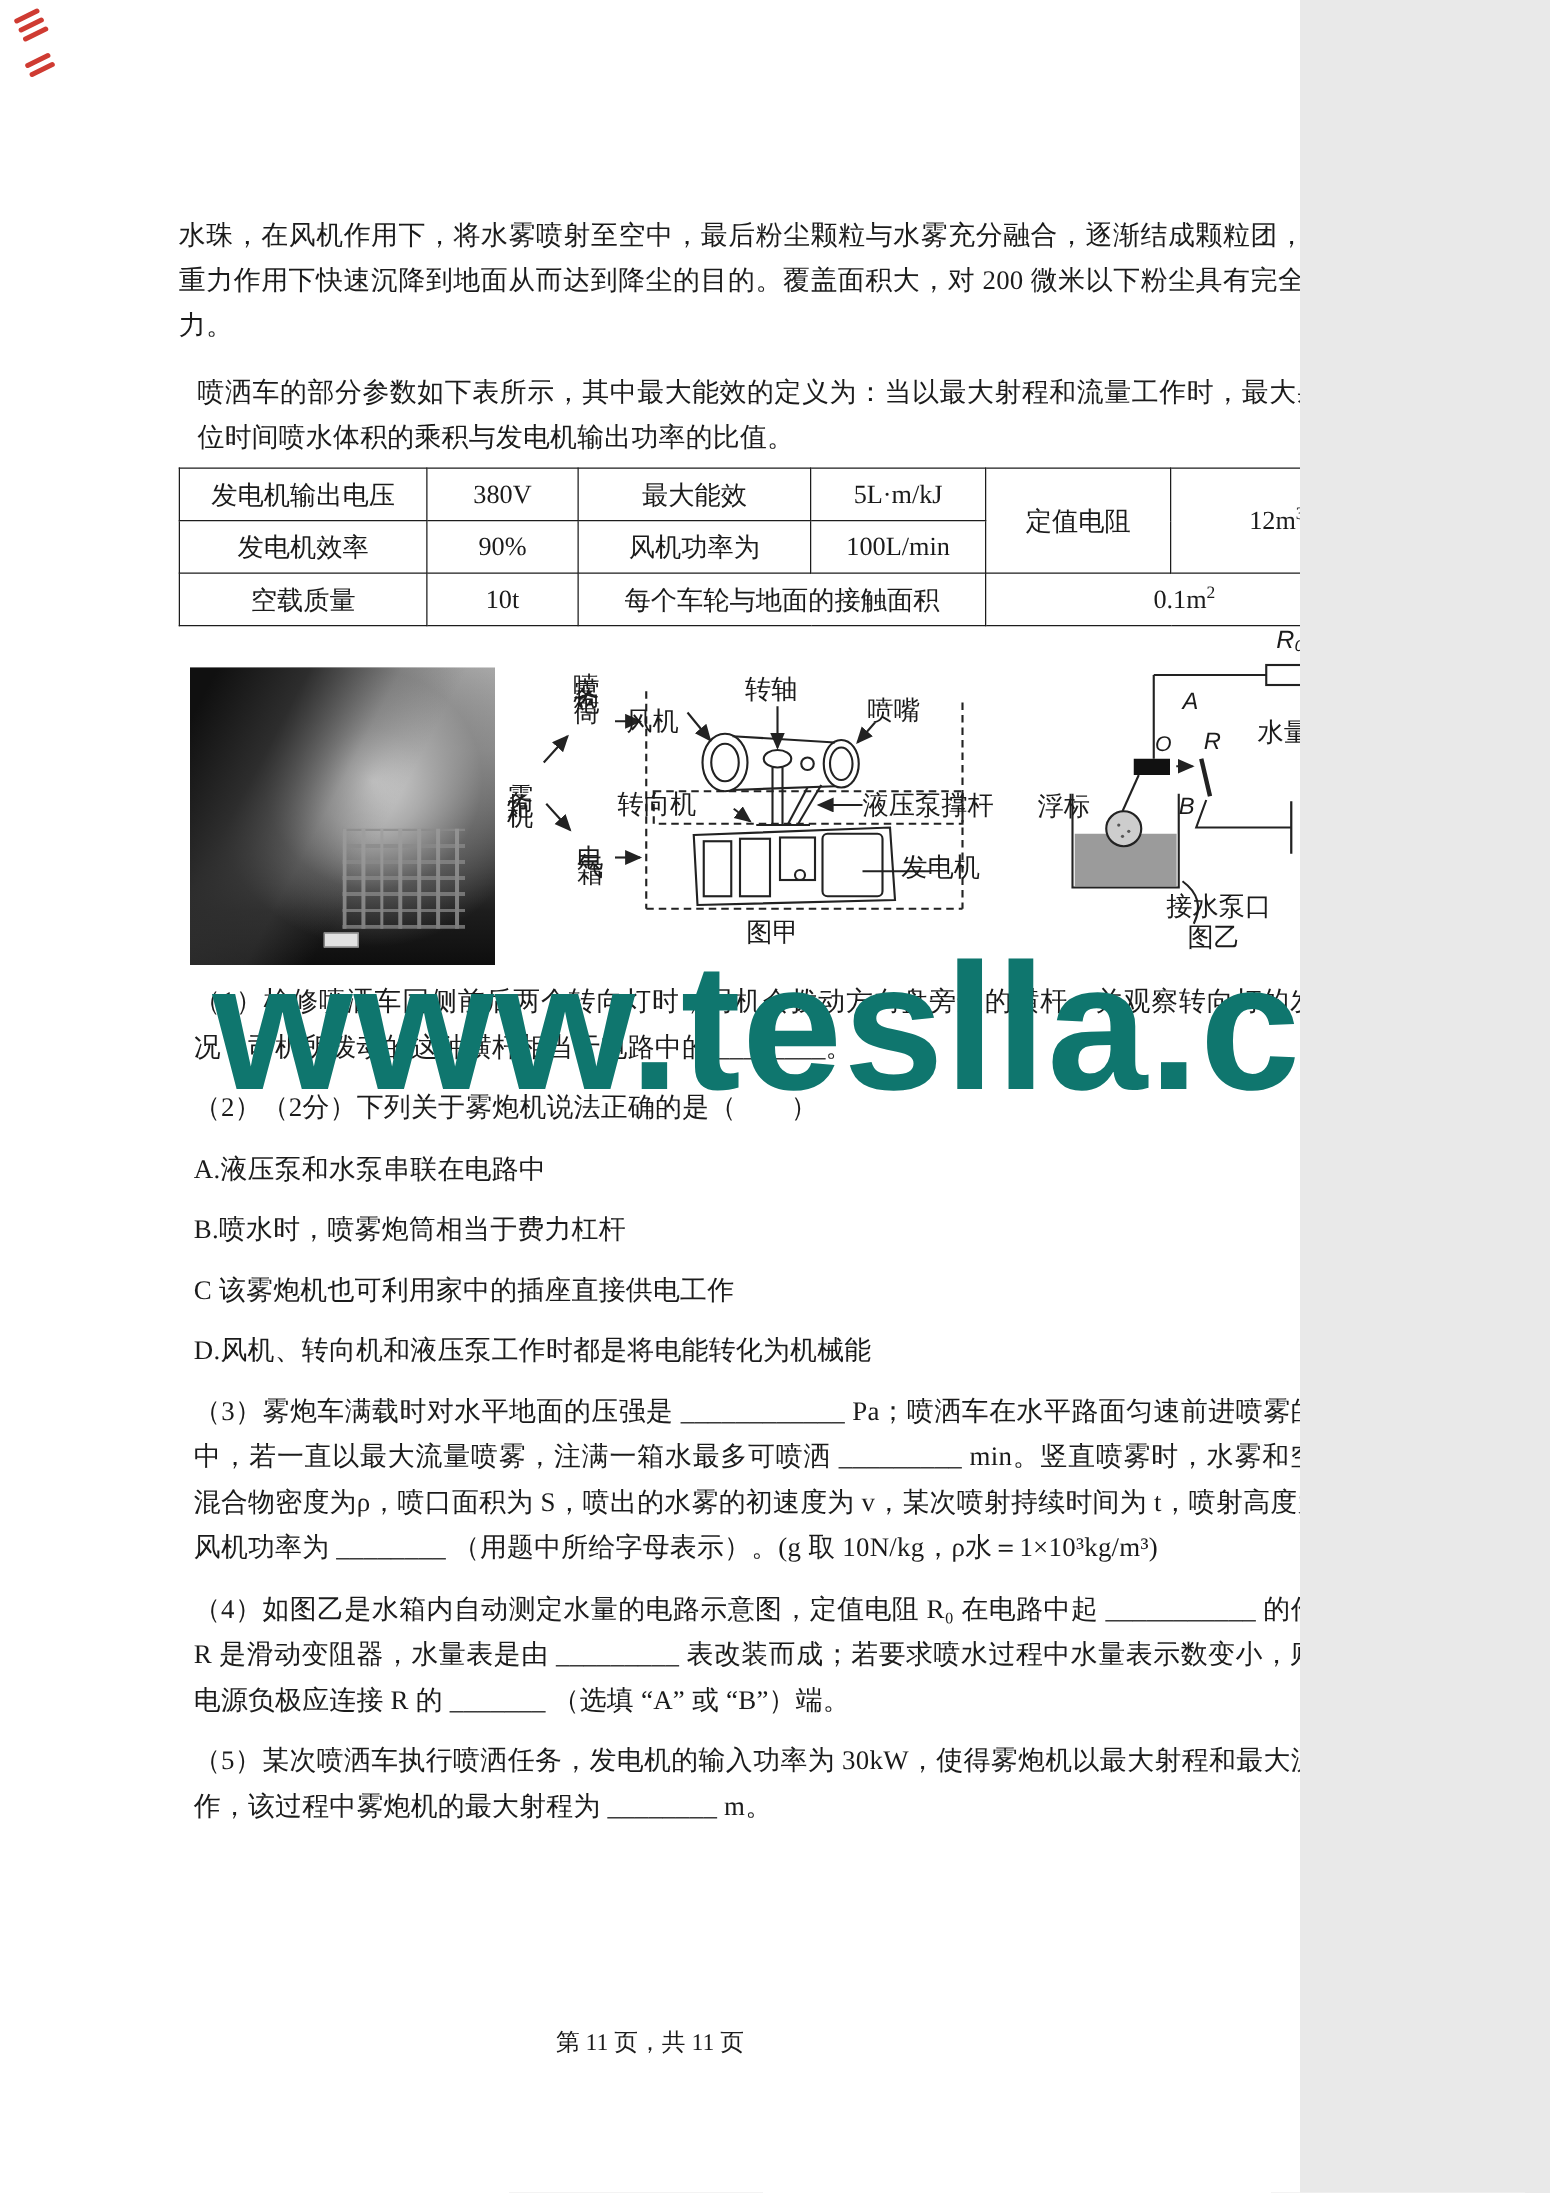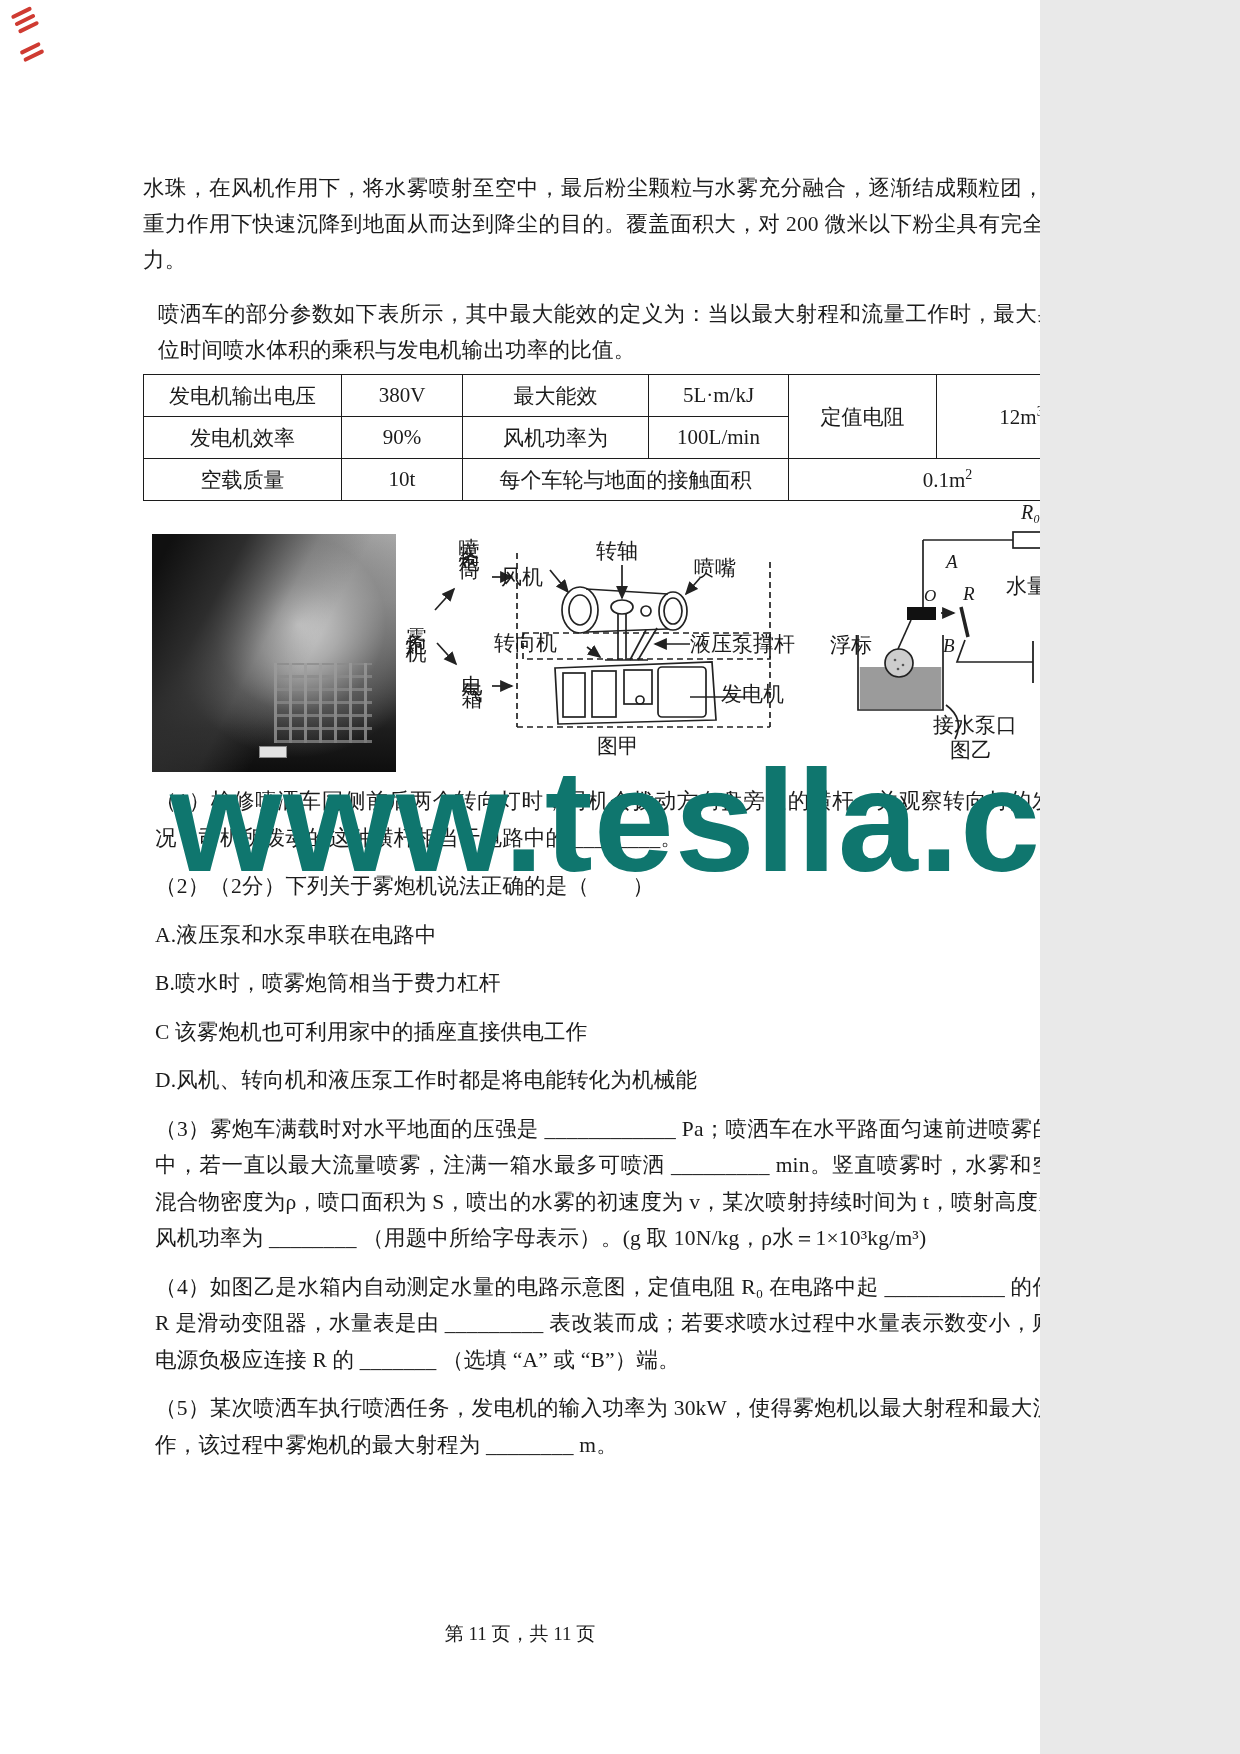--- a/index.html
+++ b/index.html
@@ -25,21 +25,21 @@
   .photo .truck{position:absolute;left:50%;top:54%;width:40%;height:34%;opacity:.75;
      background:repeating-linear-gradient(90deg,#9d9d9d 0 3px,rgba(0,0,0,0) 3px 15px),
                 repeating-linear-gradient(0deg,#8a8a8a 0 3px,rgba(0,0,0,0) 3px 13px);}
   .photo .plate{position:absolute;left:44%;top:89%;width:26px;height:10px;background:#e2e2e2;border:1px solid #888;}
   
   .fig-svg{position:absolute;z-index:1;}
   
   .lbl{position:absolute;font-size:21px;line-height:24px;white-space:nowrap;z-index:2;}
   .vlbl{position:absolute;width:26px;font-size:21px;writing-mode:vertical-rl;text-orientation:upright;
         letter-spacing:7px;z-index:2;}
-  .it{font-family:Liberation Serif, serif;font-style:italic;font-size:19px;}
+  .it{font-family:Liberation Sans, sans-serif;font-style:italic;font-size:19px;}
   
   .questions{position:absolute;left:143px;top:771px;width:967px;font-size:21.5px;
              line-height:36.5px;text-align:justify;letter-spacing:.2px;}
   .questions p{margin:12px;}
   
   .watermark{position:absolute;left:170px;top:750px;z-index:5;color:#0f766e;
      font-family:"Liberation Sans","DejaVu Sans",sans-serif;font-weight:bold;
      font-size:144px;line-height:1;letter-spacing:1px;white-space:nowrap;}
   
   .footer{position:absolute;left:0;top:1621px;width:100%;text-align:center;font-size:19px;}

